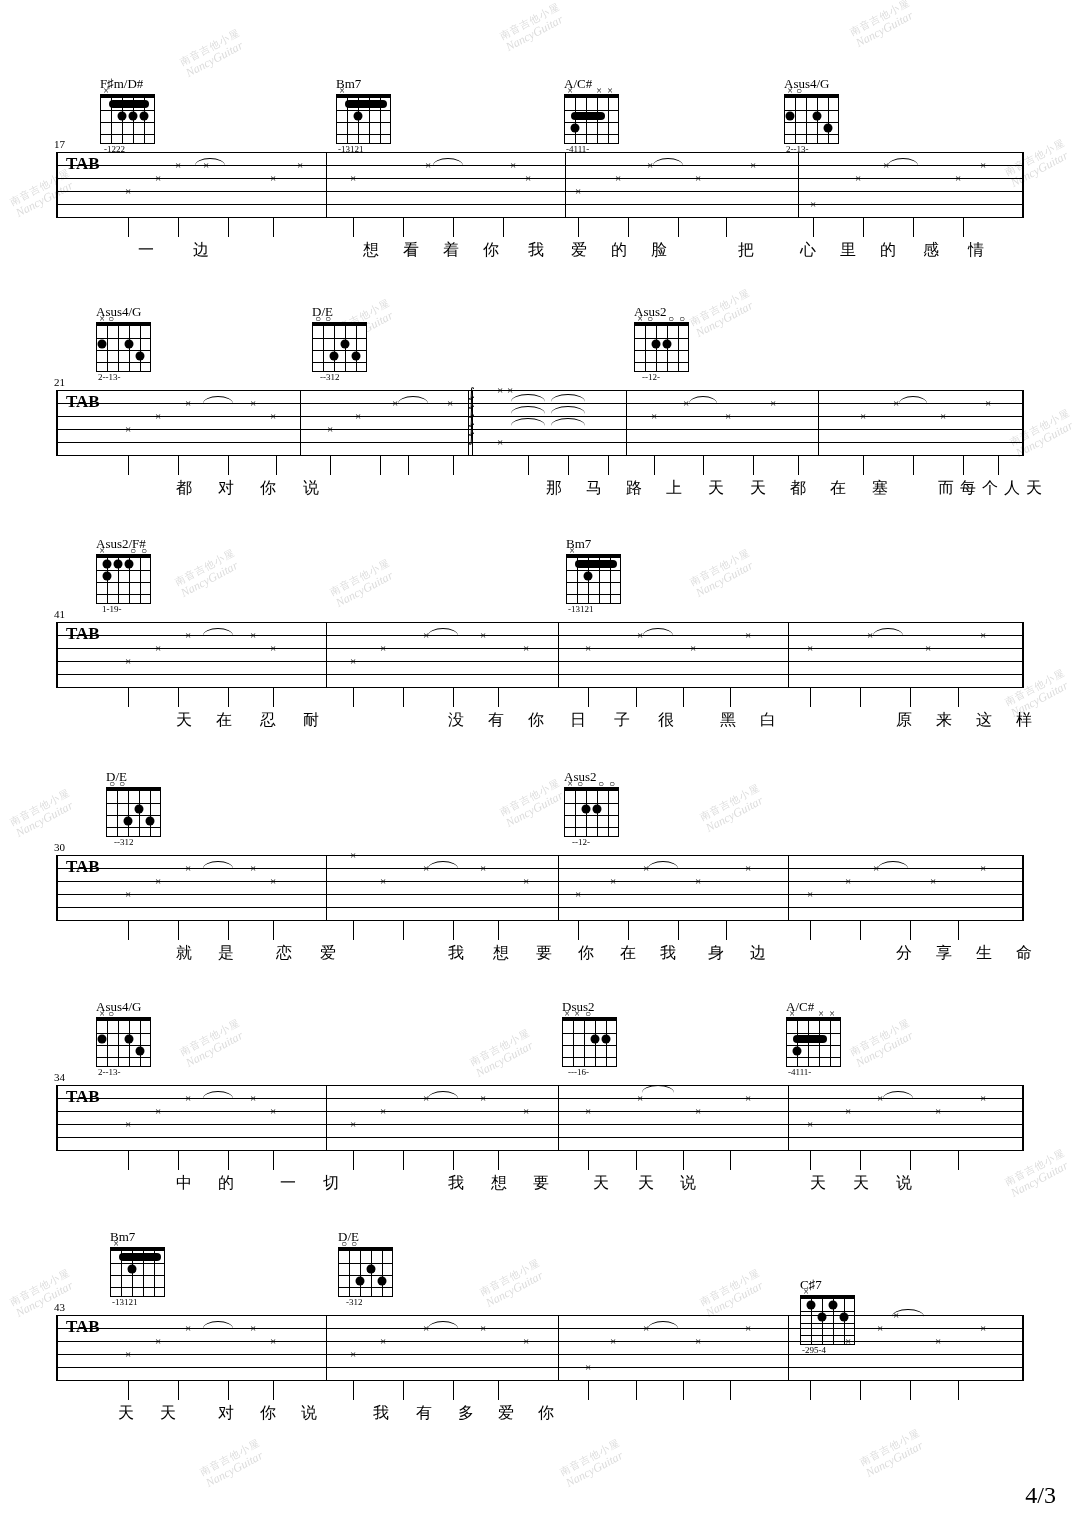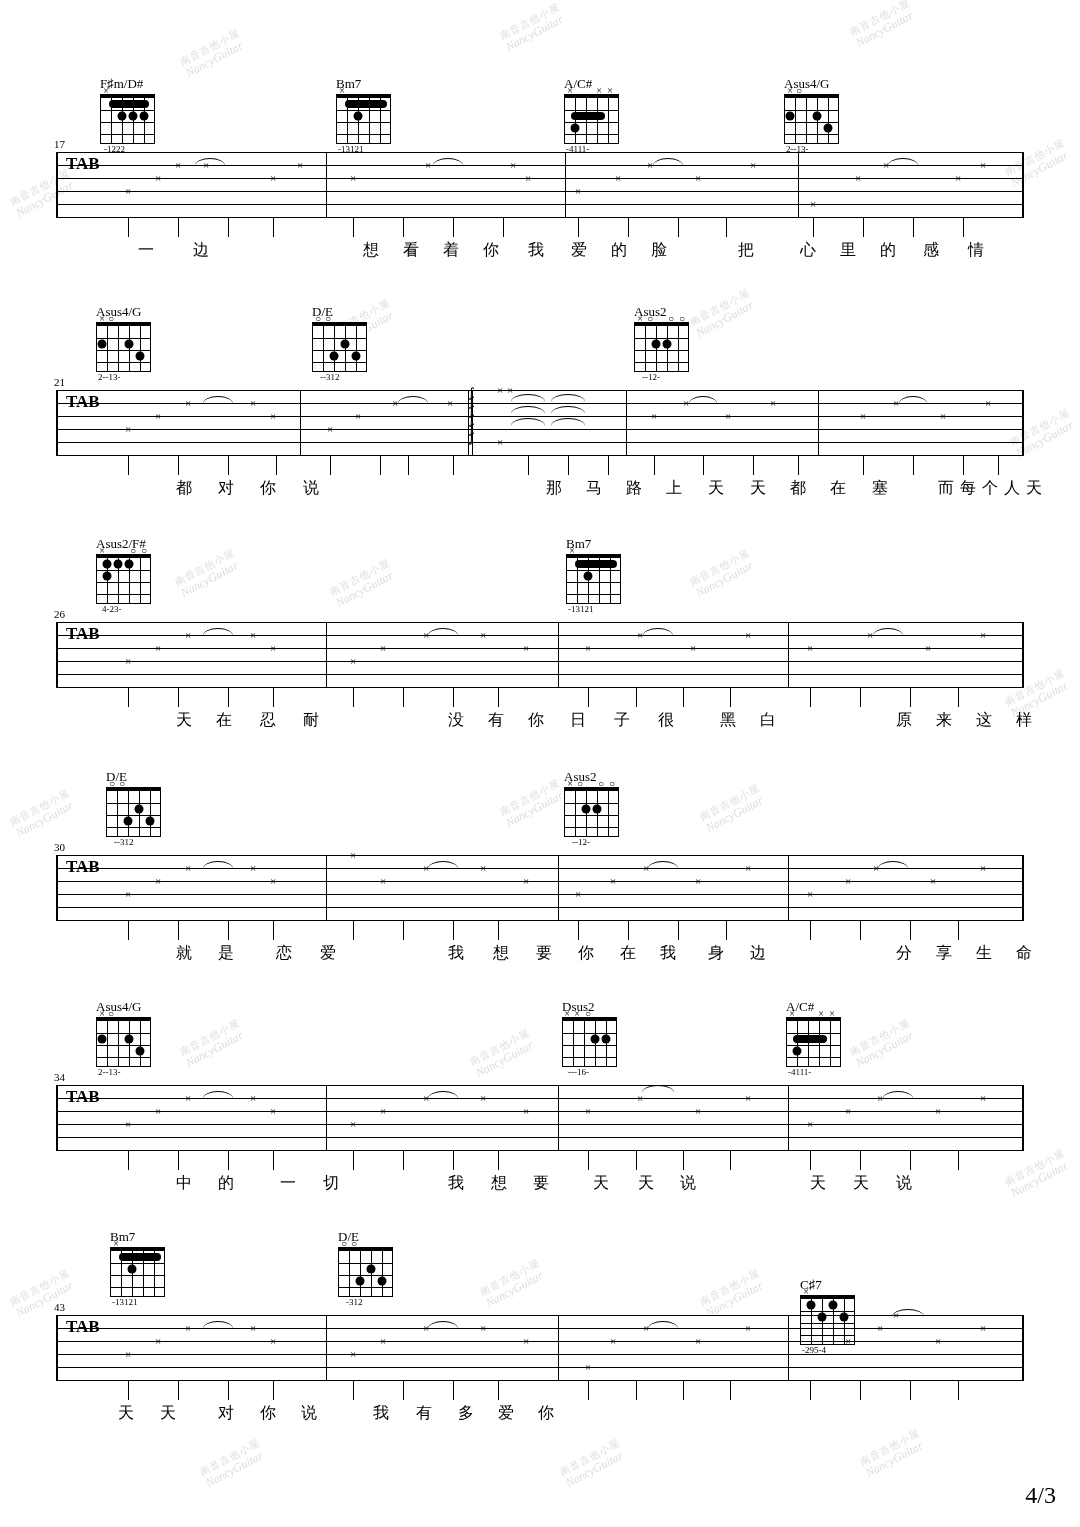--- a/index.html
+++ b/index.html
@@ -602,21 +602,21 @@
           <div class="vline" style="left:32px;"></div>
             <div class="vline" style="left:43px;"></div>
           <div class="hline" style="top:12px;"></div>
             <div class="hline" style="top:24px;"></div>
           <div class="hline" style="top:36px;"></div>
           <div class="dot" style="left:10px; top:6px;"></div>
           <div class="dot" style="left:21px; top:6px;"></div>
           <div class="dot" style="left:32px; top:6px;"></div>
           <div class="dot" style="left:10px; top:18px;"></div>
         </div>
-        <div class="fingers" style="padding-left:6px;">4-23-</div>
+        <div class="fingers" style="padding-left:6px;">1-19-</div>
       </div>
 
       <div class="chord" style="left:566px; top:4px;">
         <div class="cname">Bm7</div>
         <div class="grid nut">
           <div class="marks">
               <span style="left:5px;">×</span>
             </div>
           <div class="vline" style="left:10px;"></div>
             <div class="vline" style="left:21px;"></div>
@@ -633,21 +633,21 @@
     </div>
 
     <div class="staff">
       <div class="line" style="top:0px;"></div>
       <div class="line" style="top:13px;"></div>
       <div class="line" style="top:26px;"></div>
       <div class="line" style="top:39px;"></div>
       <div class="line" style="top:52px;"></div>
       <div class="line" style="top:65px;"></div>
       <div class="tabword">TAB</div>
-      <div class="measnum" style="left:-4px; top:-14px;">26</div>
+      <div class="measnum" style="left:-4px; top:-14px;">41</div>
 
       <div class="barline" style="left:268px;"></div>
       <div class="barline" style="left:500px;"></div>
       <div class="barline" style="left:730px;"></div>
 
       <div class="xmark" style="left:70px; top:39px;">×</div>
       <div class="xmark" style="left:100px; top:26px;">×</div>
       <div class="xmark" style="left:130px; top:13px;">×</div>
       <div class="slur" style="left:160px; top:6px; width:30px;"></div>
       <div class="xmark" style="left:195px; top:13px;">×</div>

